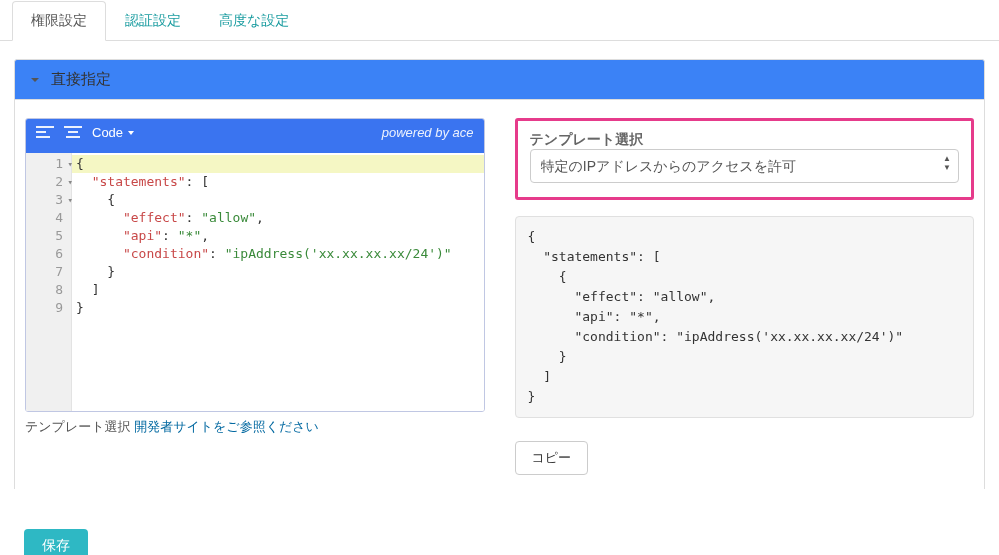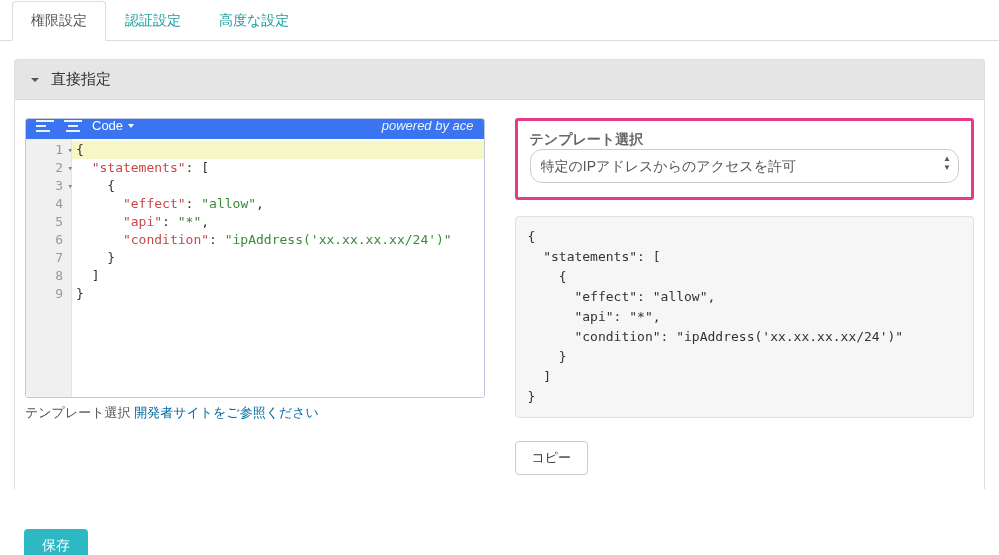--- a/index.html
+++ b/index.html
@@ -32,21 +32,21 @@
       border: 1px solid #ddd;
       border-bottom: 1px solid #fff;
       border-radius: 4px 4px 0 0;
     }
     
     .panel-header {
       margin: 18px 14px 0 14px;
       border: 1px solid #ddd;
       border-radius: 3px 3px 0 0;
       padding: 10px 14px;
-      background: #e5e5e5;
+      background: #3b82f6;
       display: flex;
       align-items: center;
       gap: 10px;
       font-size: 15px;
       cursor: pointer;
     }
     .panel-header .caret {
       width: 12px; height: 12px;
       display: inline-flex; align-items: center; justify-content: center;
     }
@@ -64,24 +64,24 @@
     
     .editor {
       border: 1px solid #c0c7e3;
       border-radius: 3px;
       overflow: hidden;
     }
     .editor-toolbar {
       background: #3a74f0;
       color: #fff;
       display: flex;
-      align-items: flex-end;
+      align-items: flex-start;
       padding: 6px 10px;
       font-size: 13px;
-      height: 20px;
+      height: 34px;
     }
     .editor-toolbar .icon-btn {
       margin-right: 10px;
       display: inline-flex;
       align-items: center;
       cursor: pointer;
       opacity: 0.9;
     }
     .editor-toolbar .code-label {
       display: inline-flex;
@@ -152,21 +152,21 @@
       color: #666;
       font-size: 14px;
     }
     .select-wrap {
       position: relative;
     }
     .select-wrap select {
       width: 100%;
       height: 34px;
       border: 1px solid #ccc;
-      border-radius: 12px;
+      border-radius: 4px;
       padding: 0 28px 0 10px;
       font-size: 14px;
       background: #fff;
       appearance: none;
       -webkit-appearance: none;
       color: #555;
     }
     .select-wrap .arrows {
       position: absolute;
       right: 8px;

